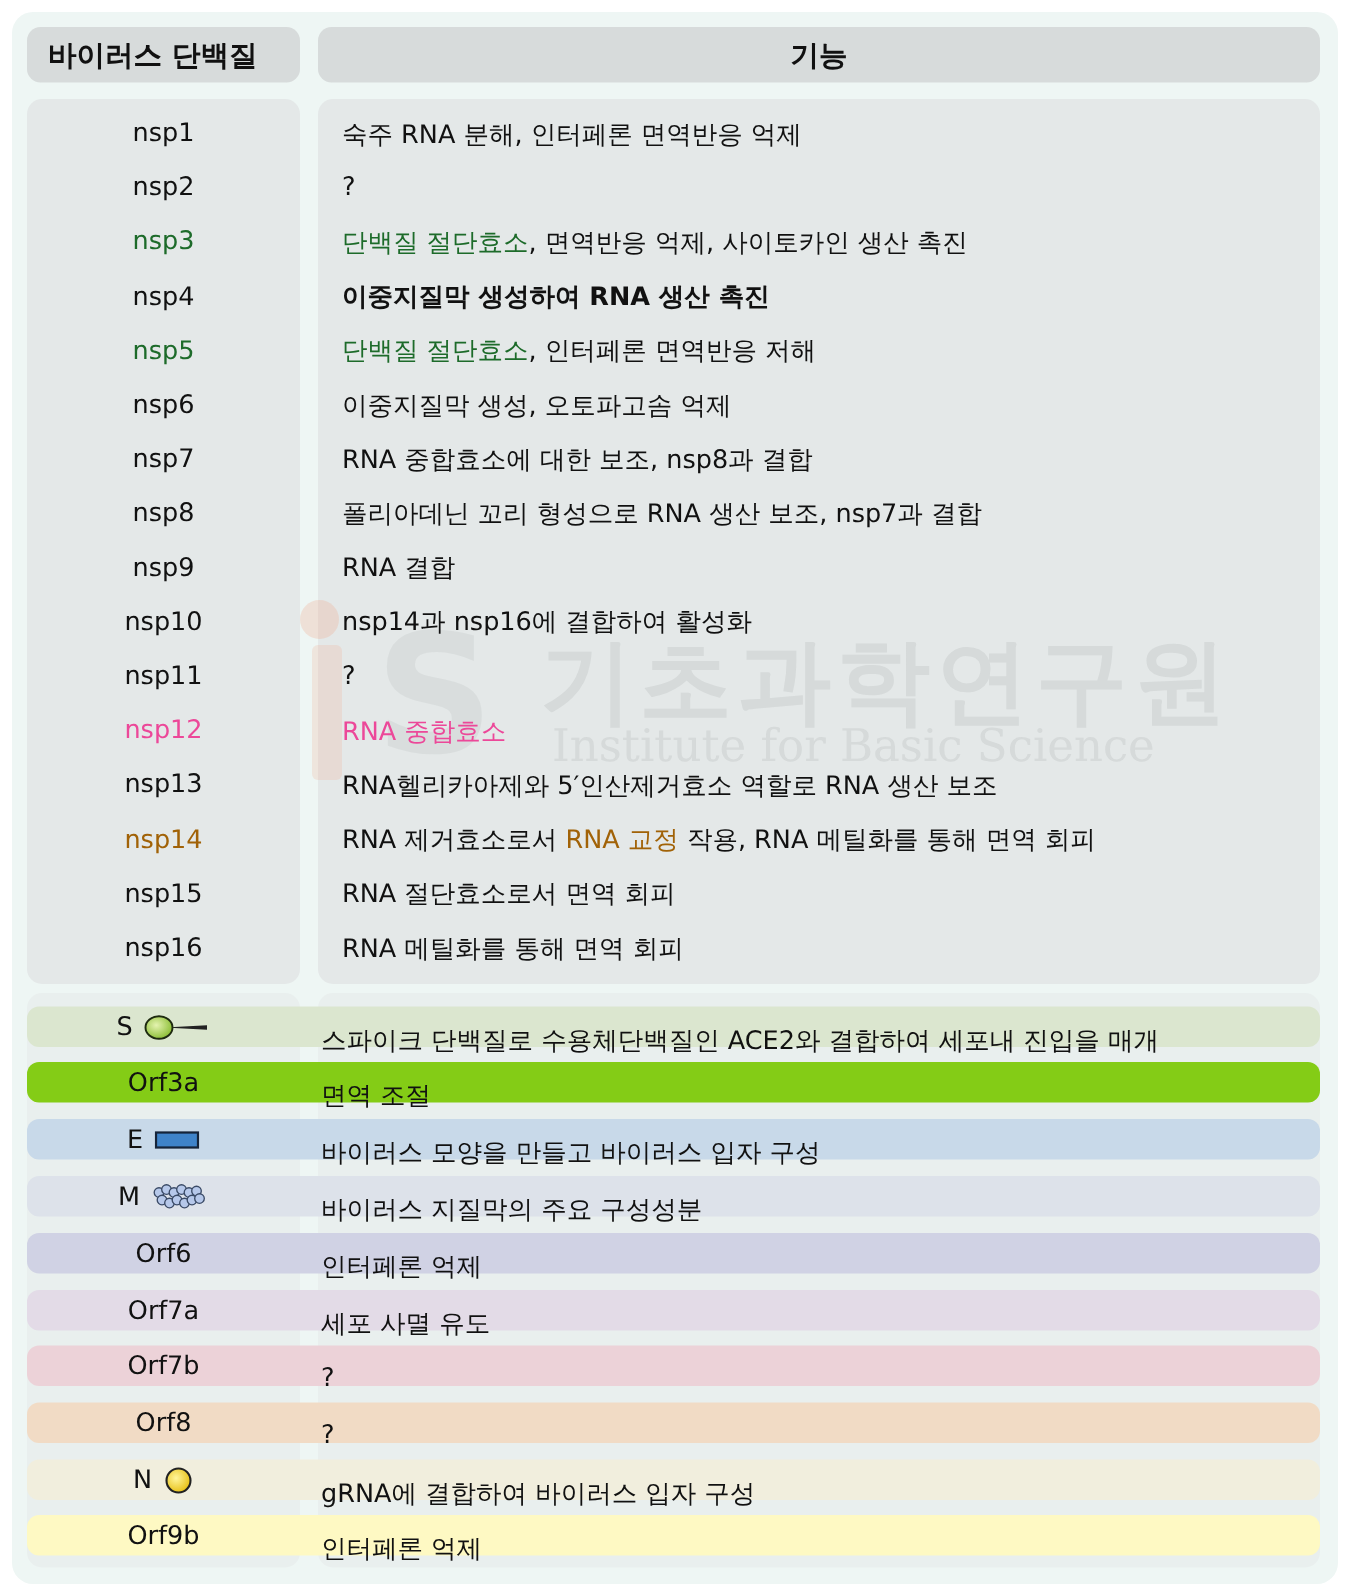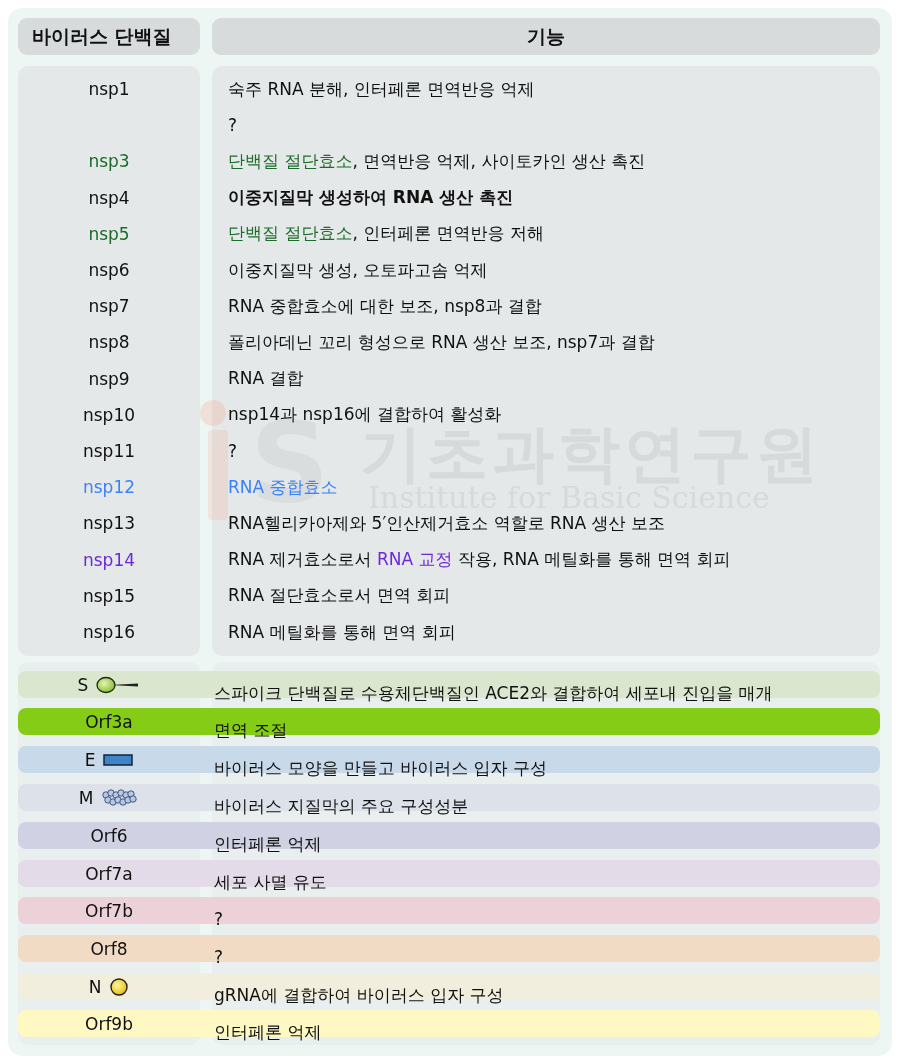--- a/index.html
+++ b/index.html
@@ -14,22 +14,22 @@
   .hdr.right { left: 212px; width: 668px; justify-content: center; }
   .nspbox { position: absolute; top: 66px; height: 590px; background: #e4e8e8; border-radius: 10px; }
   .nspbox.left { left: 18px; width: 182px; }
   .nspbox.right { left: 212px; width: 668px; }
   .row { position: absolute; left: 18px; width: 746px; height: 36px; font-size: 17px; }
   .row .name { position: absolute; left: 0; width: 182px; top: 0; height: 36px;
                display: flex; align-items: center; justify-content: center; }
   .row .func { position: absolute; left: 210px; top: 0; height: 36px; display: flex; align-items: center;
                white-space: nowrap; }
   .green { color: #1d6b2a; }
-  .red { color: #3b82f6; }
-  .orange { color: #6d28d9; }
+  .red { color: #ec4899; }
+  .orange { color: #a16207; }
   .crow { position: absolute; left: 18px; width: 862px; height: 27px; border-radius: 8px; font-size: 17px; }
   .crow .name { position: absolute; left: 0; width: 182px; top: 0; height: 27px;
                 display: flex; align-items: center; justify-content: center; gap: 8px; }
   .crow .func { position: absolute; left: 196px; top: 0; height: 44px; display: flex; align-items: center;
                 white-space: nowrap; }
   .wm { position: absolute; left: 200px; top: 400px; width: 540px; height: 130px; pointer-events: none; }
   .wm .logo-i { position: absolute; left: 0; top: 0; width: 26px; height: 26px; border-radius: 50%;
                 background: rgba(240,170,140,0.28); }
   .wm .logo-b { position: absolute; left: 8px; top: 30px; width: 20px; height: 90px; background: rgba(240,170,140,0.22); border-radius: 4px; }
   .wm .kor { position: absolute; left: 160px; top: 12px; font-size: 62px; font-weight: bold;
@@ -62,20 +62,21 @@
 </div>
 
 <div id="nsp-rows">
     <div class="row" style="top: 71px;">
       <div class="name">nsp1</div>
       <div class="func">
         <span style="white-space: pre;">숙주 RNA 분해, 인터페론 면역반응 억제</span>
       </div>
     </div>
     <div class="row" style="top: 107.2px;">
+      <div class="name">nsp2</div>
       <div class="func">
         <span style="white-space: pre;">?</span>
       </div>
     </div>
     <div class="row" style="top: 143.4px;">
       <div class="name green">nsp3</div>
       <div class="func">
         <span class="green" style="white-space: pre;">단백질 절단효소</span>
         <span style="white-space: pre;">, 면역반응 억제, 사이토카인 생산 촉진</span>
       </div>

